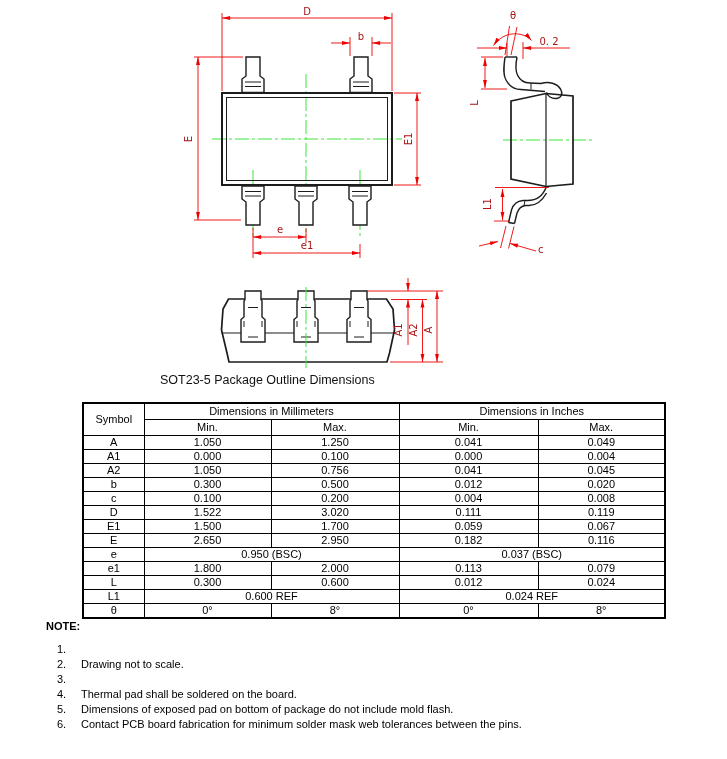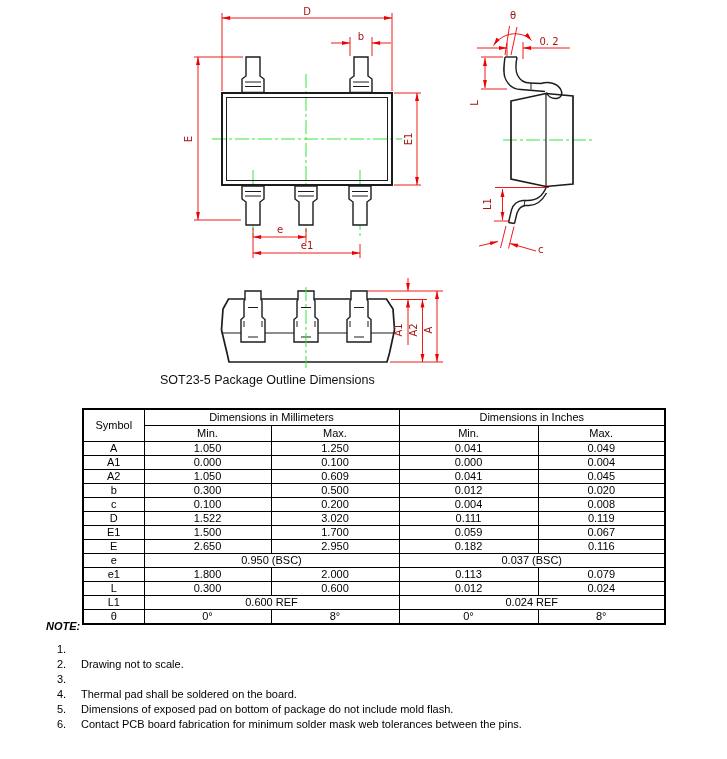--- a/index.html
+++ b/index.html
@@ -3,28 +3,28 @@
 <meta charset="utf-8">
 <style>
   html,body{margin:0;padding:0;background:#fff;}
   #page{position:relative;width:727px;height:759px;background:#fff;overflow:hidden;
         font-family:"Liberation Sans", sans-serif;color:#000;}
   #drawing{position:absolute;left:0;top:0;}
   .dimtxt{font:10px "DejaVu Sans", sans-serif;fill:#a81414;}
   #caption{position:absolute;left:160px;top:373px;width:400px;
            font-size:12.5px;color:#111;}
   #dimtable{position:absolute;left:82px;top:402px;width:582px;border-collapse:collapse;
-            table-layout:fixed;font-size:11px;margin-top:6px;}
+            table-layout:fixed;font-size:11px;}
   #dimtable td,#dimtable th{border:1px solid #000;padding:0;text-align:center;
             font-weight:normal;line-height:13px;}
   #dimtable{border:2px solid #000;}
   #dimtable thead tr{height:16px;}
   #dimtable tbody tr{height:13.5px;}
   #notes{position:absolute;left:46px;top:620px;font-size:11px;}
-  #note-title{font-weight:bold;margin-bottom:10px;font-style:italic;}
+  #note-title{font-weight:bold;margin-bottom:10px;}
   .note-row{display:flex;margin-left:11px;line-height:15px;}
   .note-num{width:24px;flex:0 0 24px;}
 </style>
 </head>
 <body>
 
 <div id="page">
 
   <svg id="drawing" width="727" height="400" viewBox="0 0 727 400">
     <defs>
@@ -232,21 +232,21 @@
       <tr>
           <td>A1</td>
           <td>0.000</td>
           <td>0.100</td>
           <td>0.000</td>
           <td>0.004</td>
         </tr>
       <tr>
           <td>A2</td>
           <td>1.050</td>
-          <td>0.609</td>
+          <td>0.756</td>
           <td>0.041</td>
           <td>0.045</td>
         </tr>
       <tr>
           <td>b</td>
           <td>0.300</td>
           <td>0.500</td>
           <td>0.012</td>
           <td>0.020</td>
         </tr>

